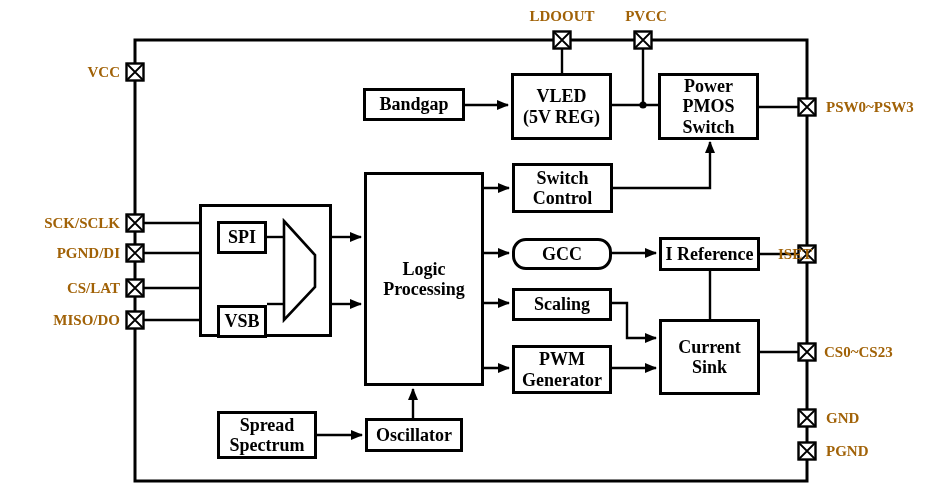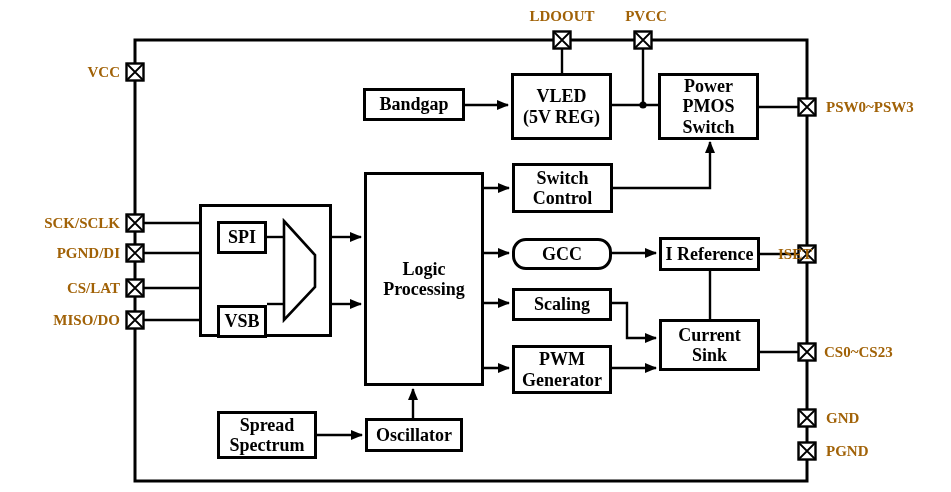--- a/index.html
+++ b/index.html
@@ -189,21 +189,21 @@
     <span>PWM
 Generator</span>
   </div>
   <div class="block" style="left:364px; top:172px; width:120px; height:214px;">
     <span>Logic
 Processing</span>
   </div>
   <div class="block" style="left:659px; top:237px; width:101px; height:34px;">
     <span>I Reference</span>
   </div>
-  <div class="block" style="left:659px; top:319px; width:101px; height:52px;">
+  <div class="block" style="left:659px; top:319px; width:101px; height:76px;">
     <span>Current
 Sink</span>
   </div>
   <div class="block" style="left:217px; top:411px; width:100px; height:48px;">
     <span>Spread
 Spectrum</span>
   </div>
   <div class="block" style="left:365px; top:418px; width:98px; height:34px;">
     <span>Oscillator</span>
   </div>

